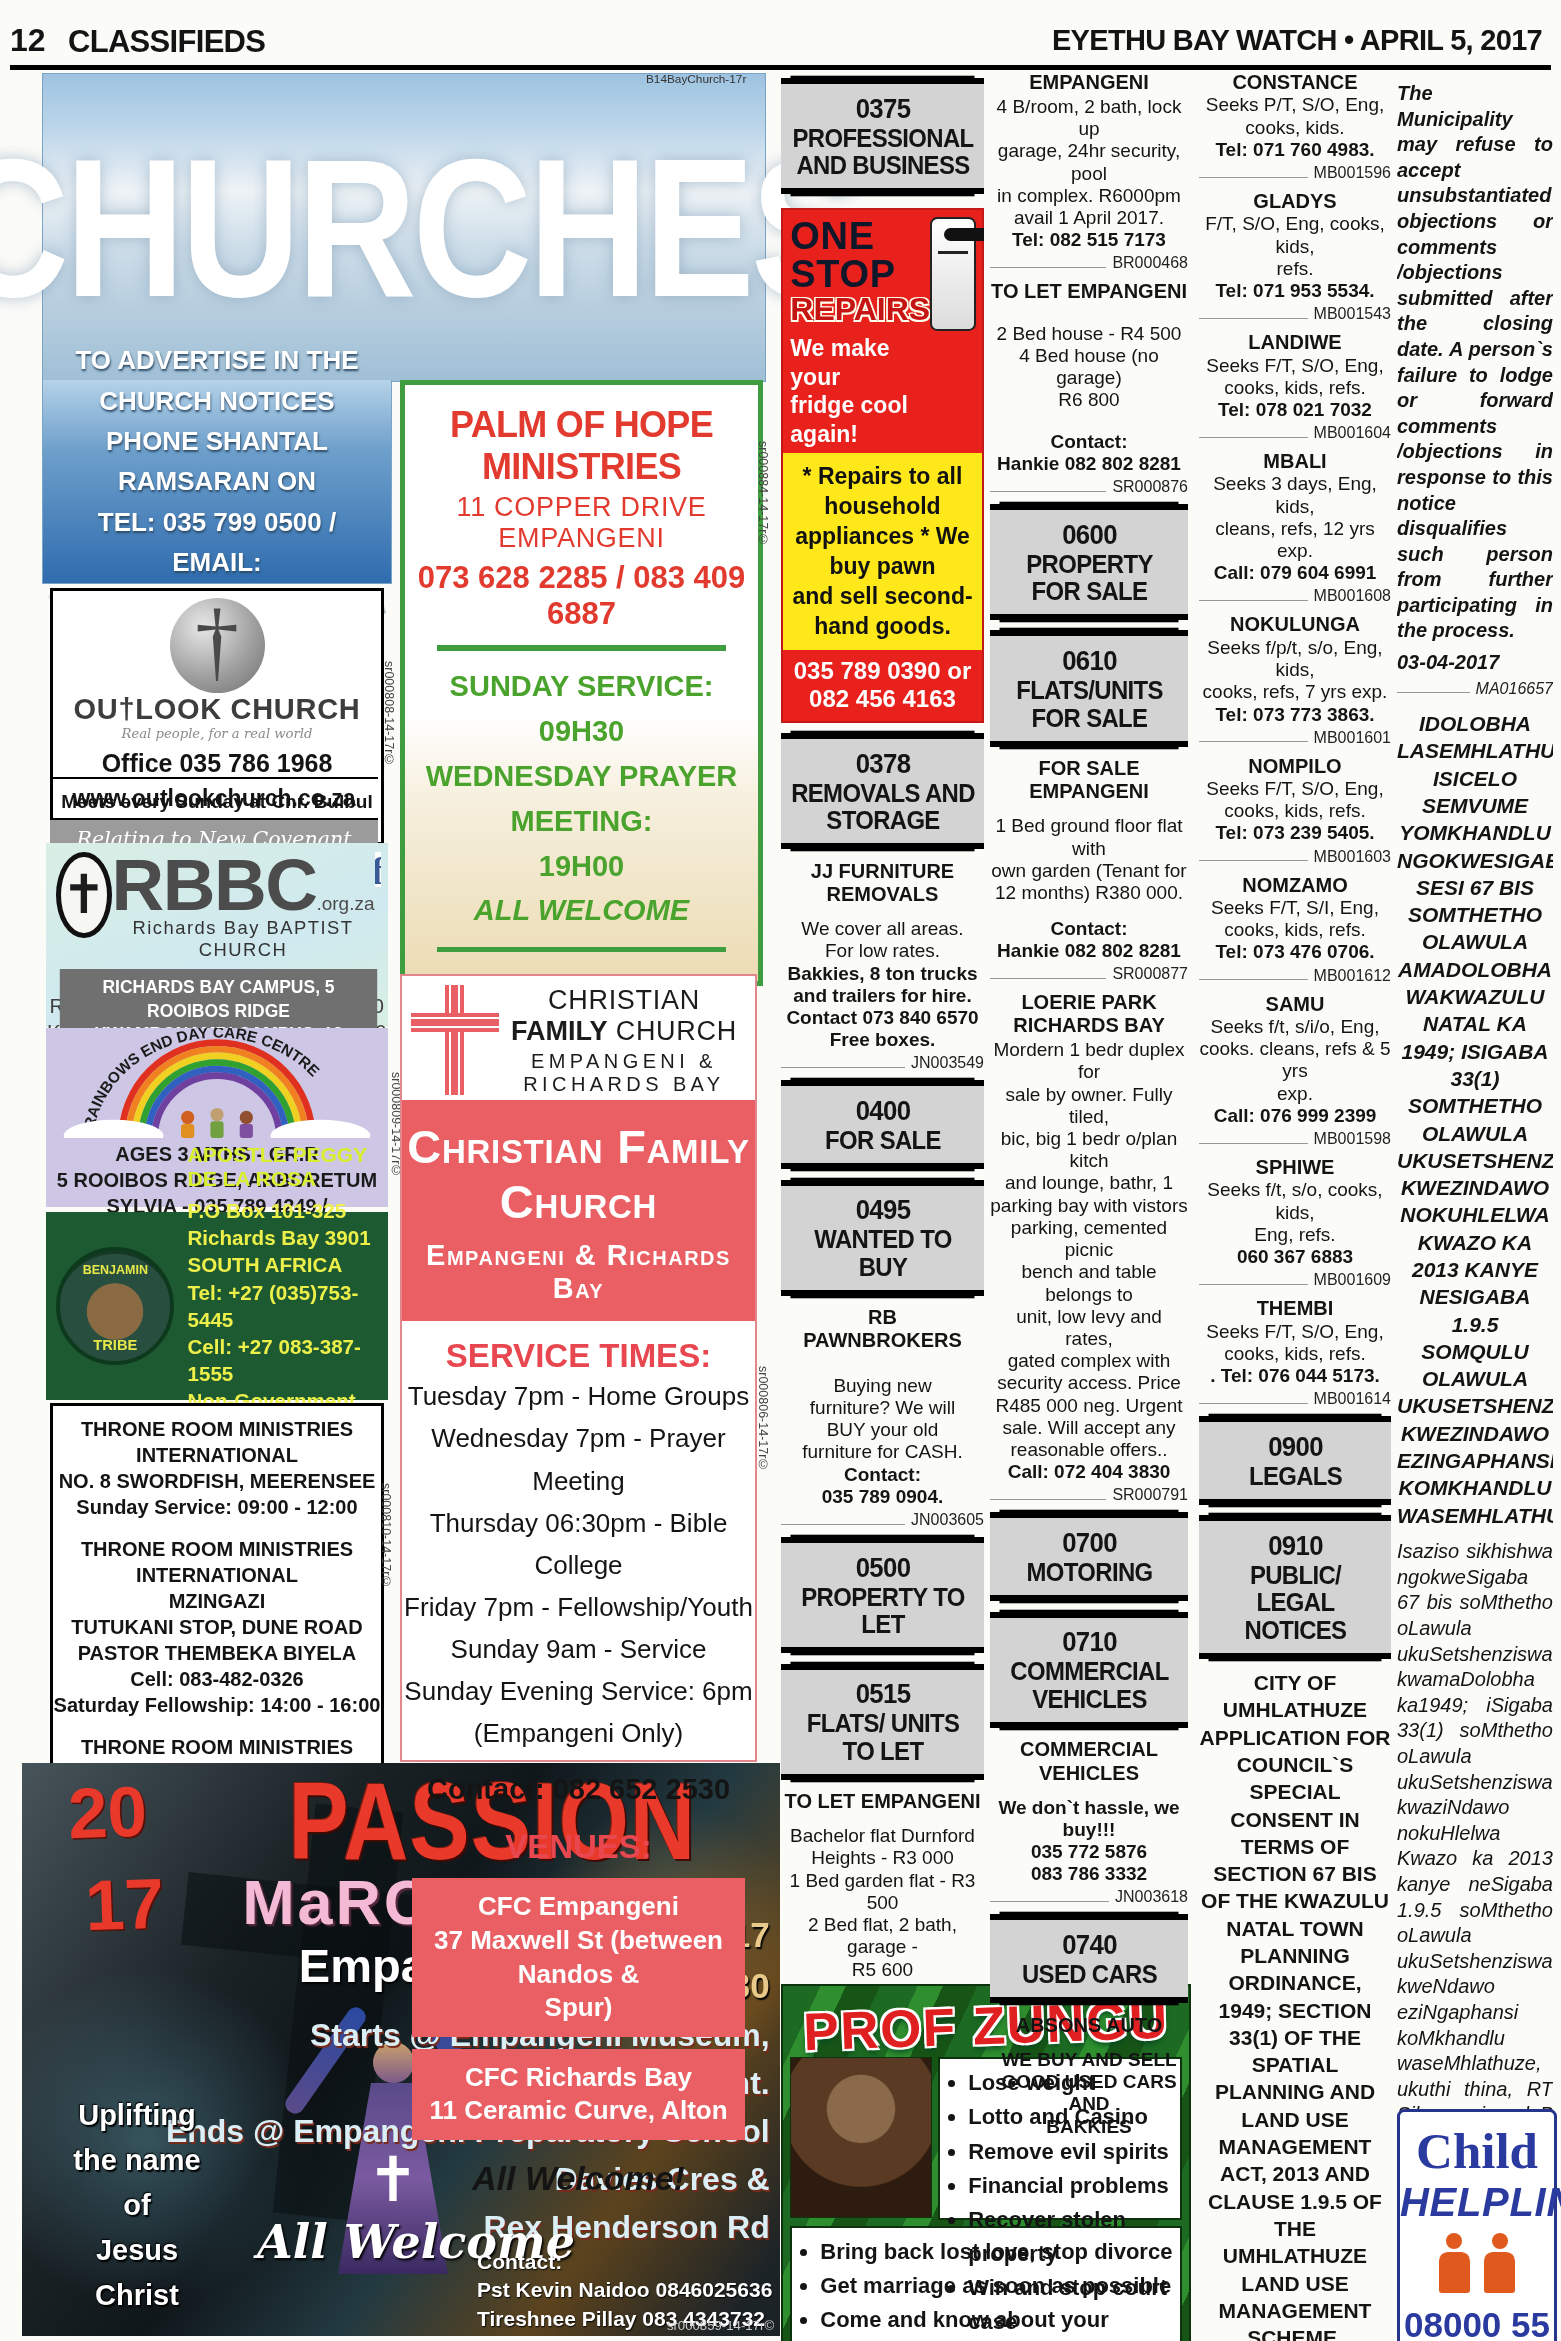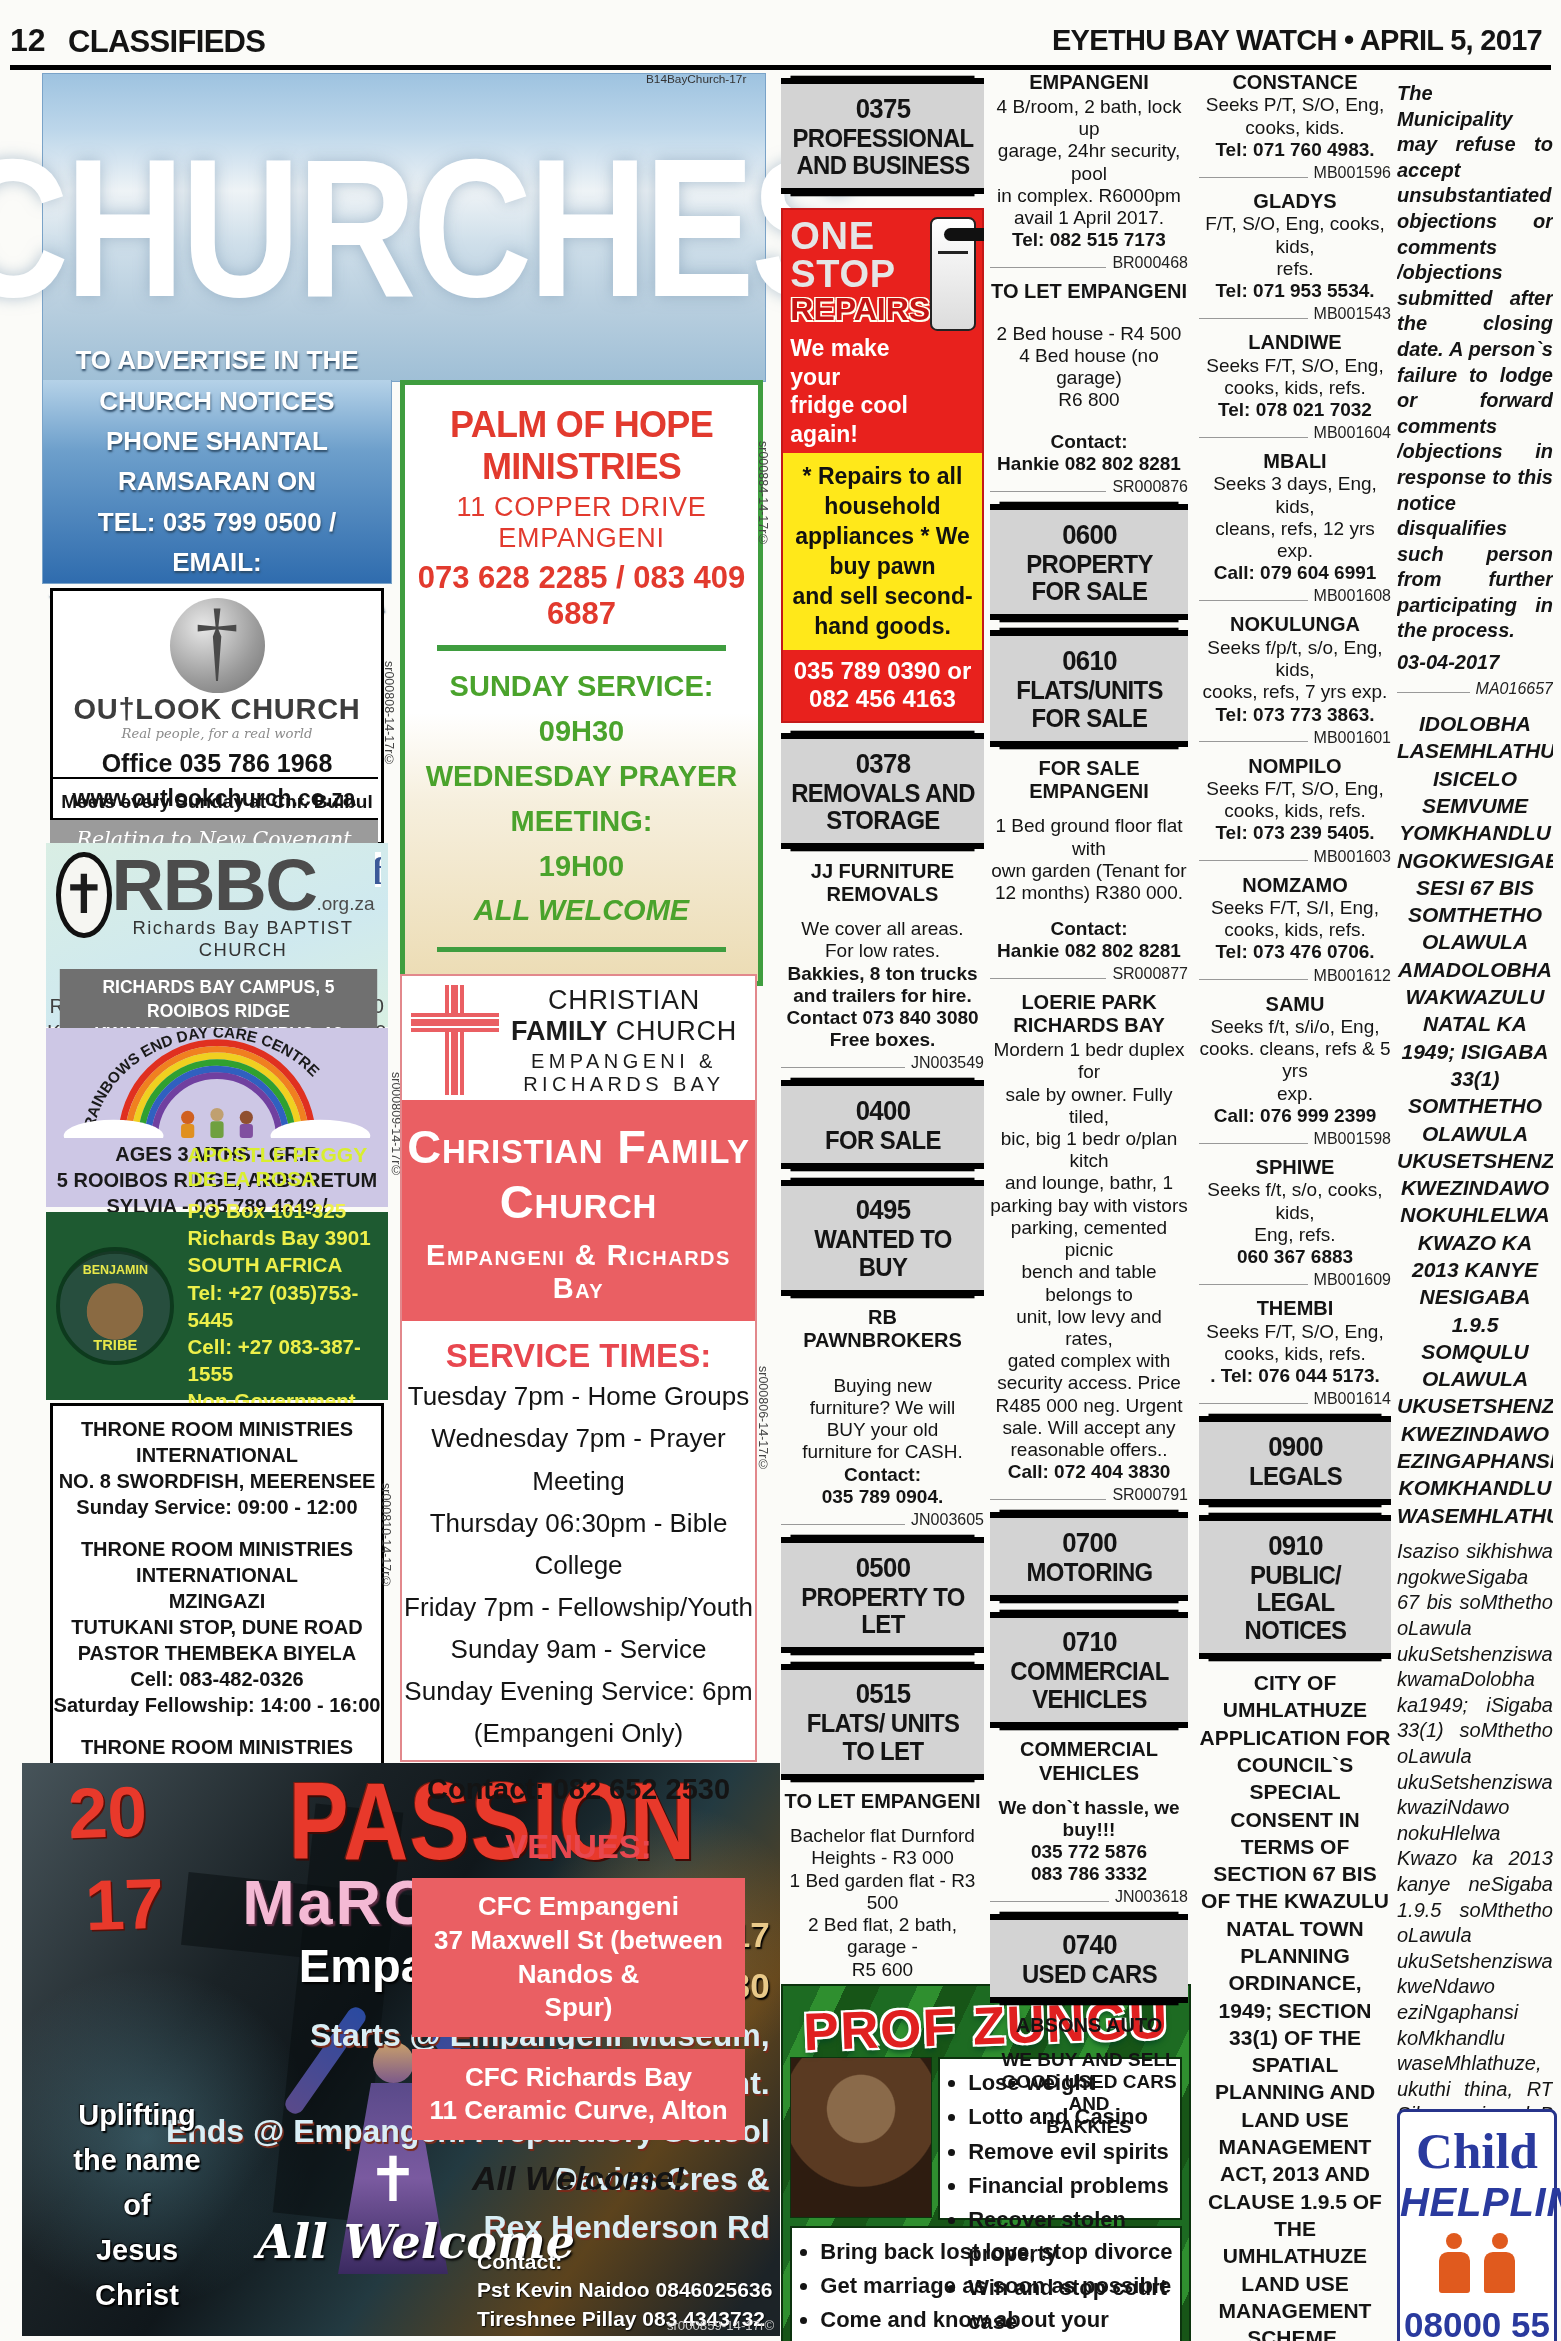--- a/index.html
+++ b/index.html
@@ -121,21 +121,21 @@
   .cfc-band .l2{font-size:29px;font-weight:bold;font-variant:small-caps;margin-top:10.3px;letter-spacing:1.5px;}
   .cfc-st{color:#e8474f;font-weight:bold;font-size:33px;}
   .cfc-li{font-size:26px;line-height:1.62;}
   .cfc-con{font-size:29px;font-weight:bold;margin-top:19px;}
   .cfc-ven{color:#e8474f;font-weight:bold;font-size:33px;margin-top:22px;}
   .cfc-vbox{background:#ea5f63;color:#fff;font-weight:bold;font-size:26px;line-height:1.3;
             text-align:center;padding:11.8px 7.3px;margin:11.8px 10.3px 0;}
   .cfc-aw{font-size:34px;font-weight:bold;font-style:italic;margin-top:19px;}
   
   .osr{border:2.9px solid #c41818;background:#e8211d;}
-  .osr-t1{color:#e5e5e5;font-weight:bold;font-size:38px;letter-spacing:0.7px;line-height:1;}
+  .osr-t1{color:#0f172a;font-weight:bold;font-size:38px;letter-spacing:0.7px;line-height:1;}
   .osr-t2{color:#c41414;font-weight:bold;font-size:32px;line-height:1.05;
           text-shadow:-1.5px -1.5px 0 #ffe,1.5px -1.5px 0 #ffe,-1.5px 1.5px 0 #ffe,1.5px 1.5px 0 #ffe;}
   .osr-t3{color:#fff;font-weight:bold;font-size:23px;line-height:1.25;margin-top:7.3px;}
   .osr-fridge{width:88px;height:110px;background:linear-gradient(180deg,#fff,#dcdcdc);border:2.2px solid #222;
               border-radius:7.3px;position:relative;}
   .osr-fridge::before{content:"";position:absolute;left:5.9px;right:5.9px;top:32px;height:2.9px;background:#222;}
   .osr-fridge::after{content:"";position:absolute;left:11.8px;top:8.8px;width:54px;height:13.2px;background:#111;border-radius:6.6px;}
   .osr-mid{background:#ffe81a;color:#111;font-weight:bold;font-size:23px;line-height:1.3;
            text-align:center;padding:8.8px 2.9px;}
   .osr-tel{background:#e8211d;color:#fff;font-weight:bold;font-size:24px;text-align:center;padding:7.3px 0;}
@@ -413,21 +413,21 @@
         </div>
       </div>
 
     <div class="ad">
       <div class="nm pre">JJ FURNITURE
 REMOVALS</div>
       <div class="bd pre">We cover all areas.
 For low rates.</div>
       <div class="bb pre" style="margin-top:0;">Bakkies, 8 ton trucks
 and trailers for hire.
-Contact 073 840 3080
+Contact 073 840 6570
 Free boxes.</div>
       <div class="ref">
           <span>JN003549</span>
         </div>
     </div>
 
     <div class="cat">
         <div class="cond">
           <div class="num">0400</div>
           <div class="lbl">FOR SALE</div>

